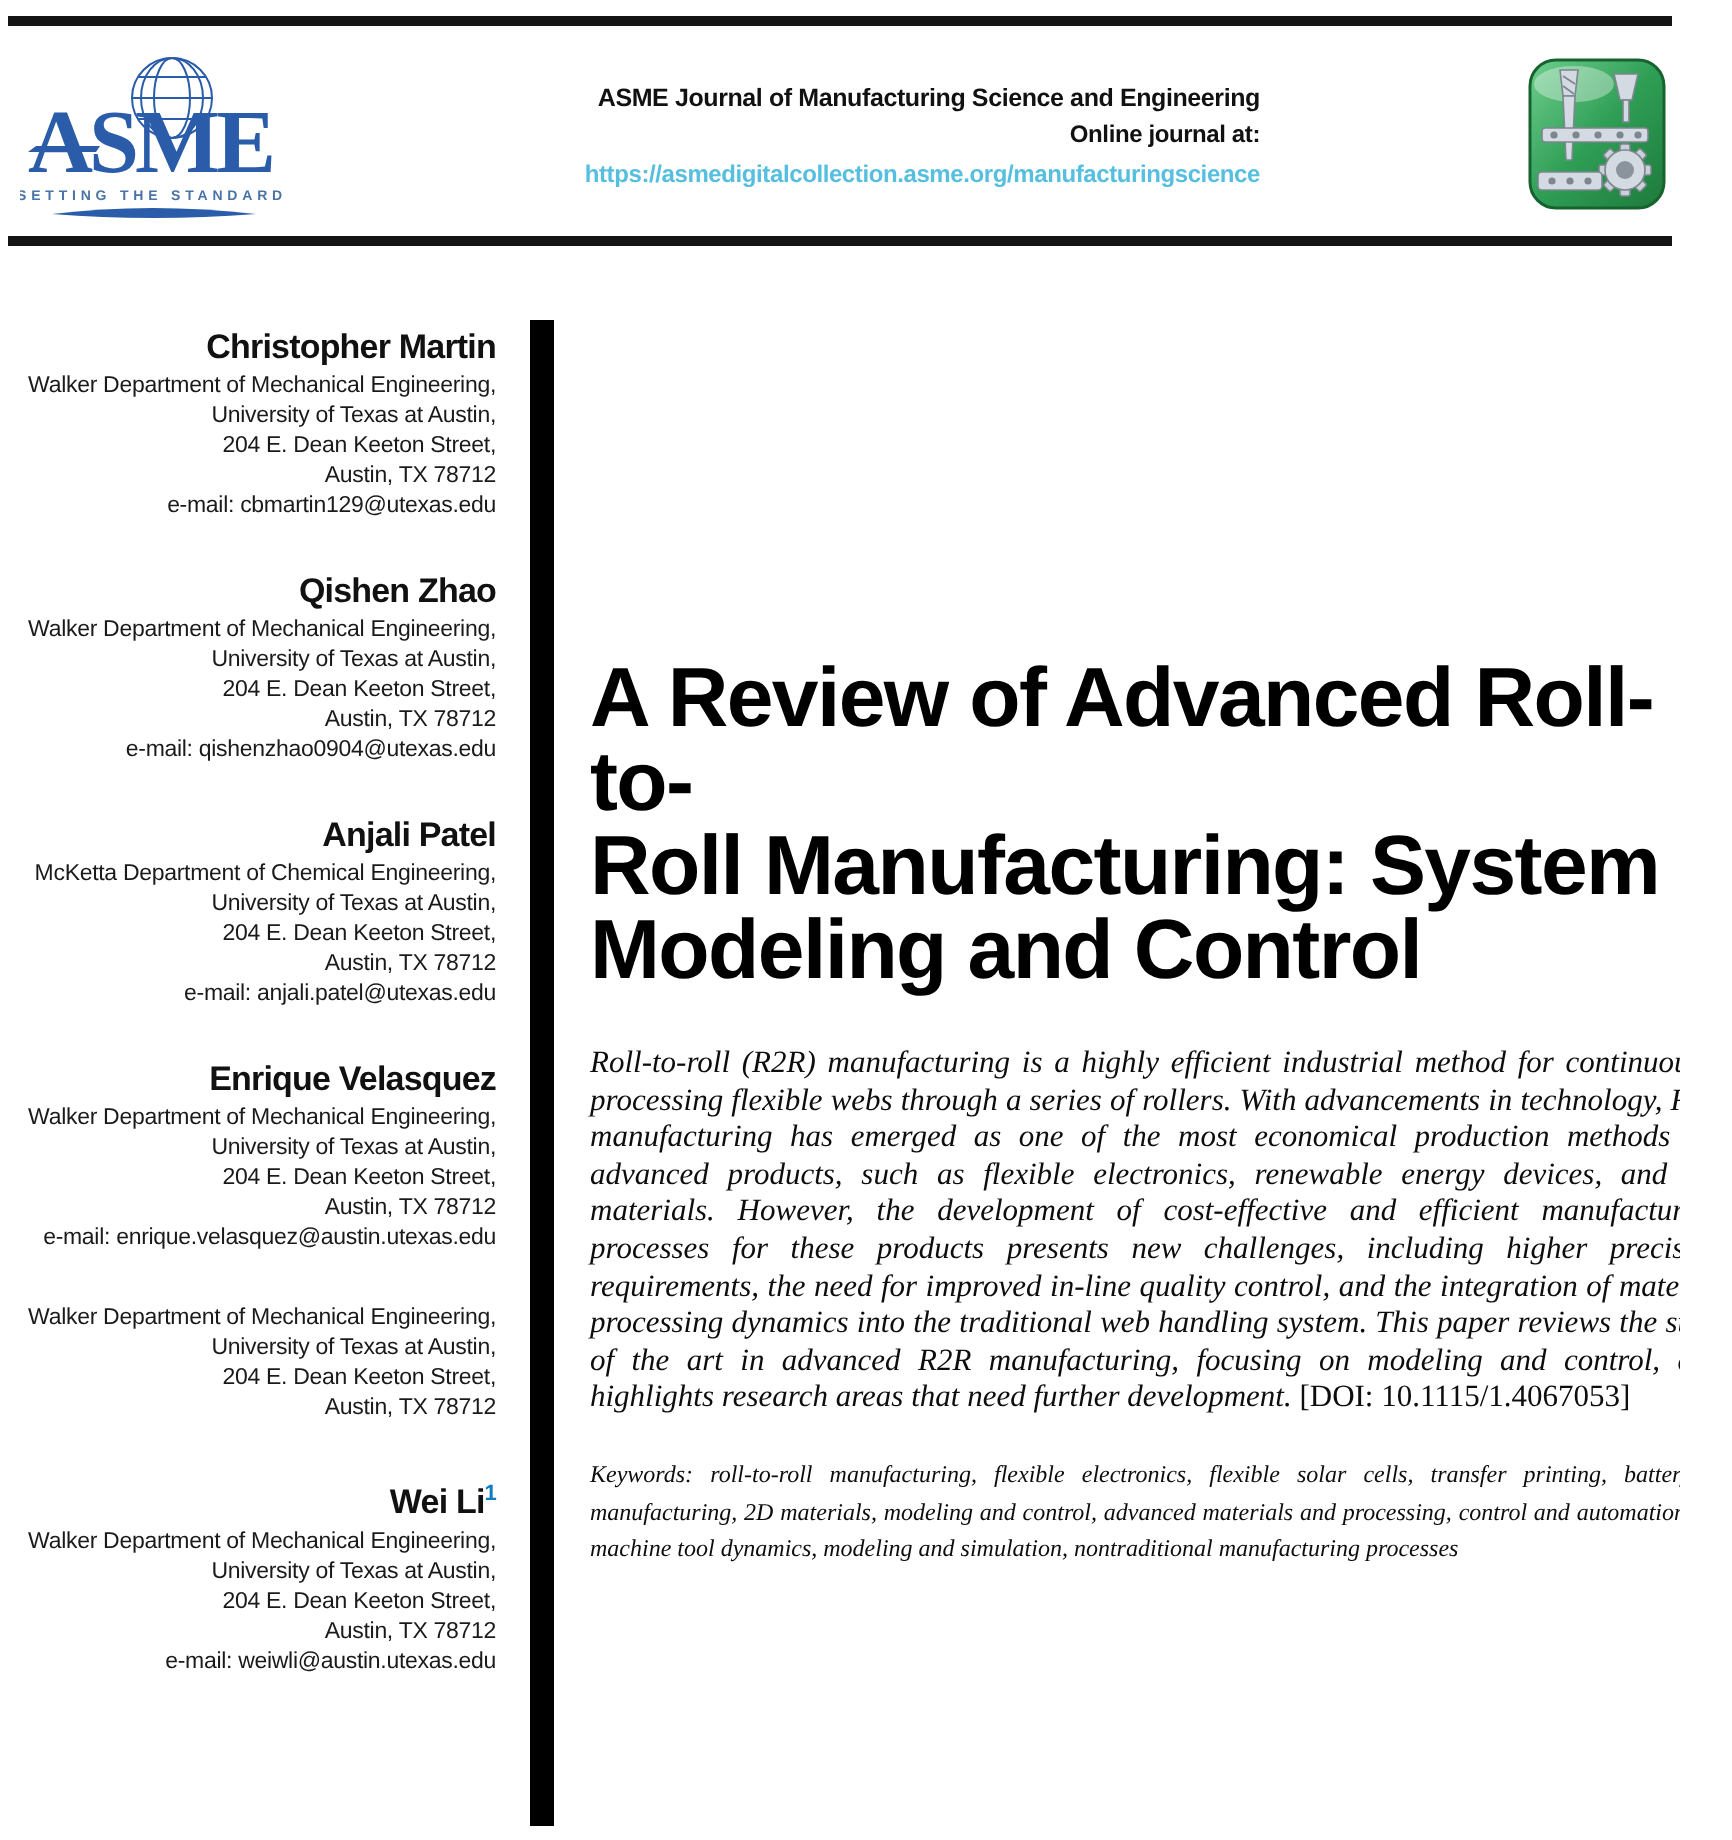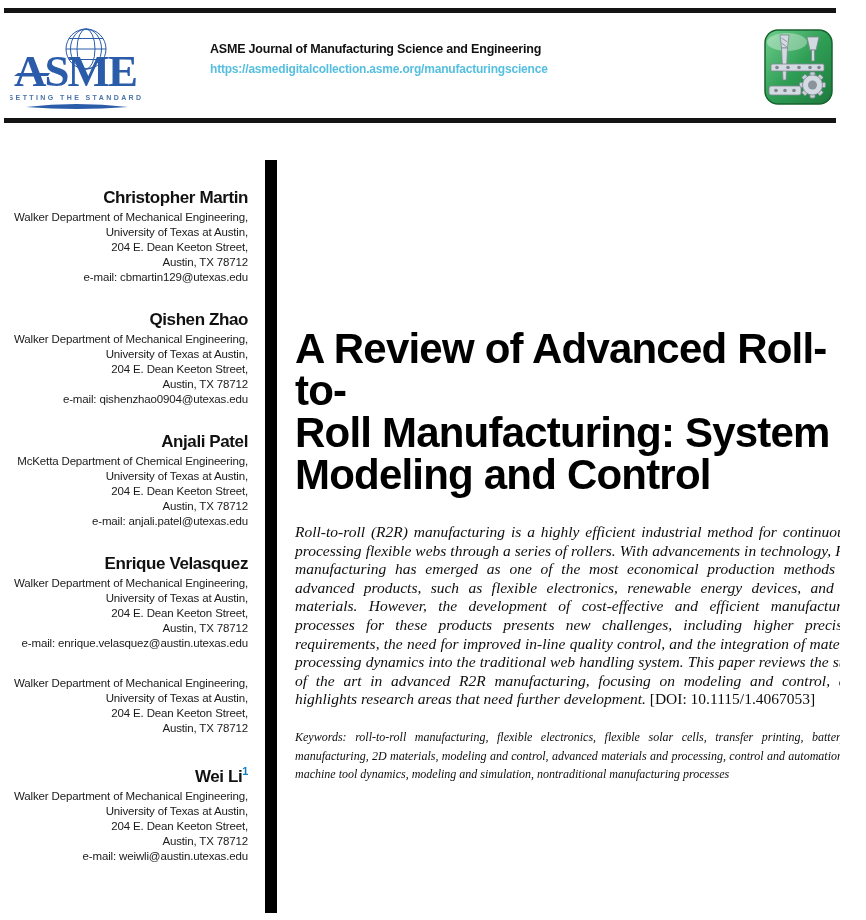--- a/index.html
+++ b/index.html
@@ -9,33 +9,33 @@
     overflow:hidden;
   }
   .rule { position:absolute; left:4px; right:4px; height:5px; background:#141414; }
   .rule-top { top:8px; }
   .rule-bottom { top:118px; }
 
   
   .logo-svg { position:absolute; left:10px; top:26px; width:134px; height:86px; }
   .header-center {
     position:absolute; left:50%; transform:translateX(-50%); top:42px;
-    width:420px; text-align:left;
+    width:420px; text-align:right;
   }
   .journal-name { font-size:12.5px; font-weight:bold; letter-spacing:-0.2px; }
   .online-at { font-size:12px; font-weight:bold; margin-top:4px; letter-spacing:-0.2px; }
   .journal-url {
     display:block; font-size:12px; font-weight:bold; color:#56bfe0;
     text-decoration:none; margin-top:6px; letter-spacing:-0.2px; cursor:pointer;
   }
   .cover-icon { position:absolute; left:763px; top:28px; width:72px; height:80px; }
 
   
   .authors-col {
-    position:absolute; left:0; top:188px; width:248px; text-align:right;
+    position:absolute; left:0; top:164px; width:248px; text-align:right;
   }
   .author-block { margin-bottom:25px; }
   .author-name {
     font-size:17px; font-weight:bold; letter-spacing:-0.4px;
     line-height:20px; margin-bottom:2px;
   }
   .affil-sup { color:#0f7dc2; font-size:11px; vertical-align:super; font-weight:bold; }
   .author-address, .author-email {
     font-size:11.5px; line-height:15px; letter-spacing:-0.15px; color:#1a1a1a;
   }
@@ -76,20 +76,21 @@
       <line x1="59" y1="33.5" x2="93" y2="33.5"></line>
     </g>
     <text x="65" y="60" font-size="45" font-weight="bold" fill="#2a5caa" text-anchor="middle" font-family="'Liberation Serif', serif" letter-spacing="-2">ASME</text>
     <path d="M4 50 L38 50 L40 47 L8 47 Z" fill="#2a5caa"></path>
     <text x="66" y="74" font-size="7" letter-spacing="2.4" fill="#4a74a8" text-anchor="middle" font-family="'Liberation Sans', sans-serif" font-weight="bold">SETTING THE STANDARD</text>
     <path d="M16 81 Q66 75 118 81 Q66 85 16 81 Z" fill="#2a5caa"></path>
   </svg>
 
   <div class="header-center">
     <div class="journal-name">ASME Journal of Manufacturing Science and Engineering</div>
+    <div class="online-at">Online journal at:</div>
     <a class="journal-url">https://asmedigitalcollection.asme.org/manufacturingscience</a>
   </div>
 
   <svg class="cover-icon" viewBox="0 0 72 80">
     <defs>
       <linearGradient id="g1" x1="0" y1="0" x2="1" y2="1">
         <stop offset="0" stop-color="#6fcf8e"></stop>
         <stop offset="0.5" stop-color="#2f9e55"></stop>
         <stop offset="1" stop-color="#1d7a3c"></stop>
       </linearGradient>

